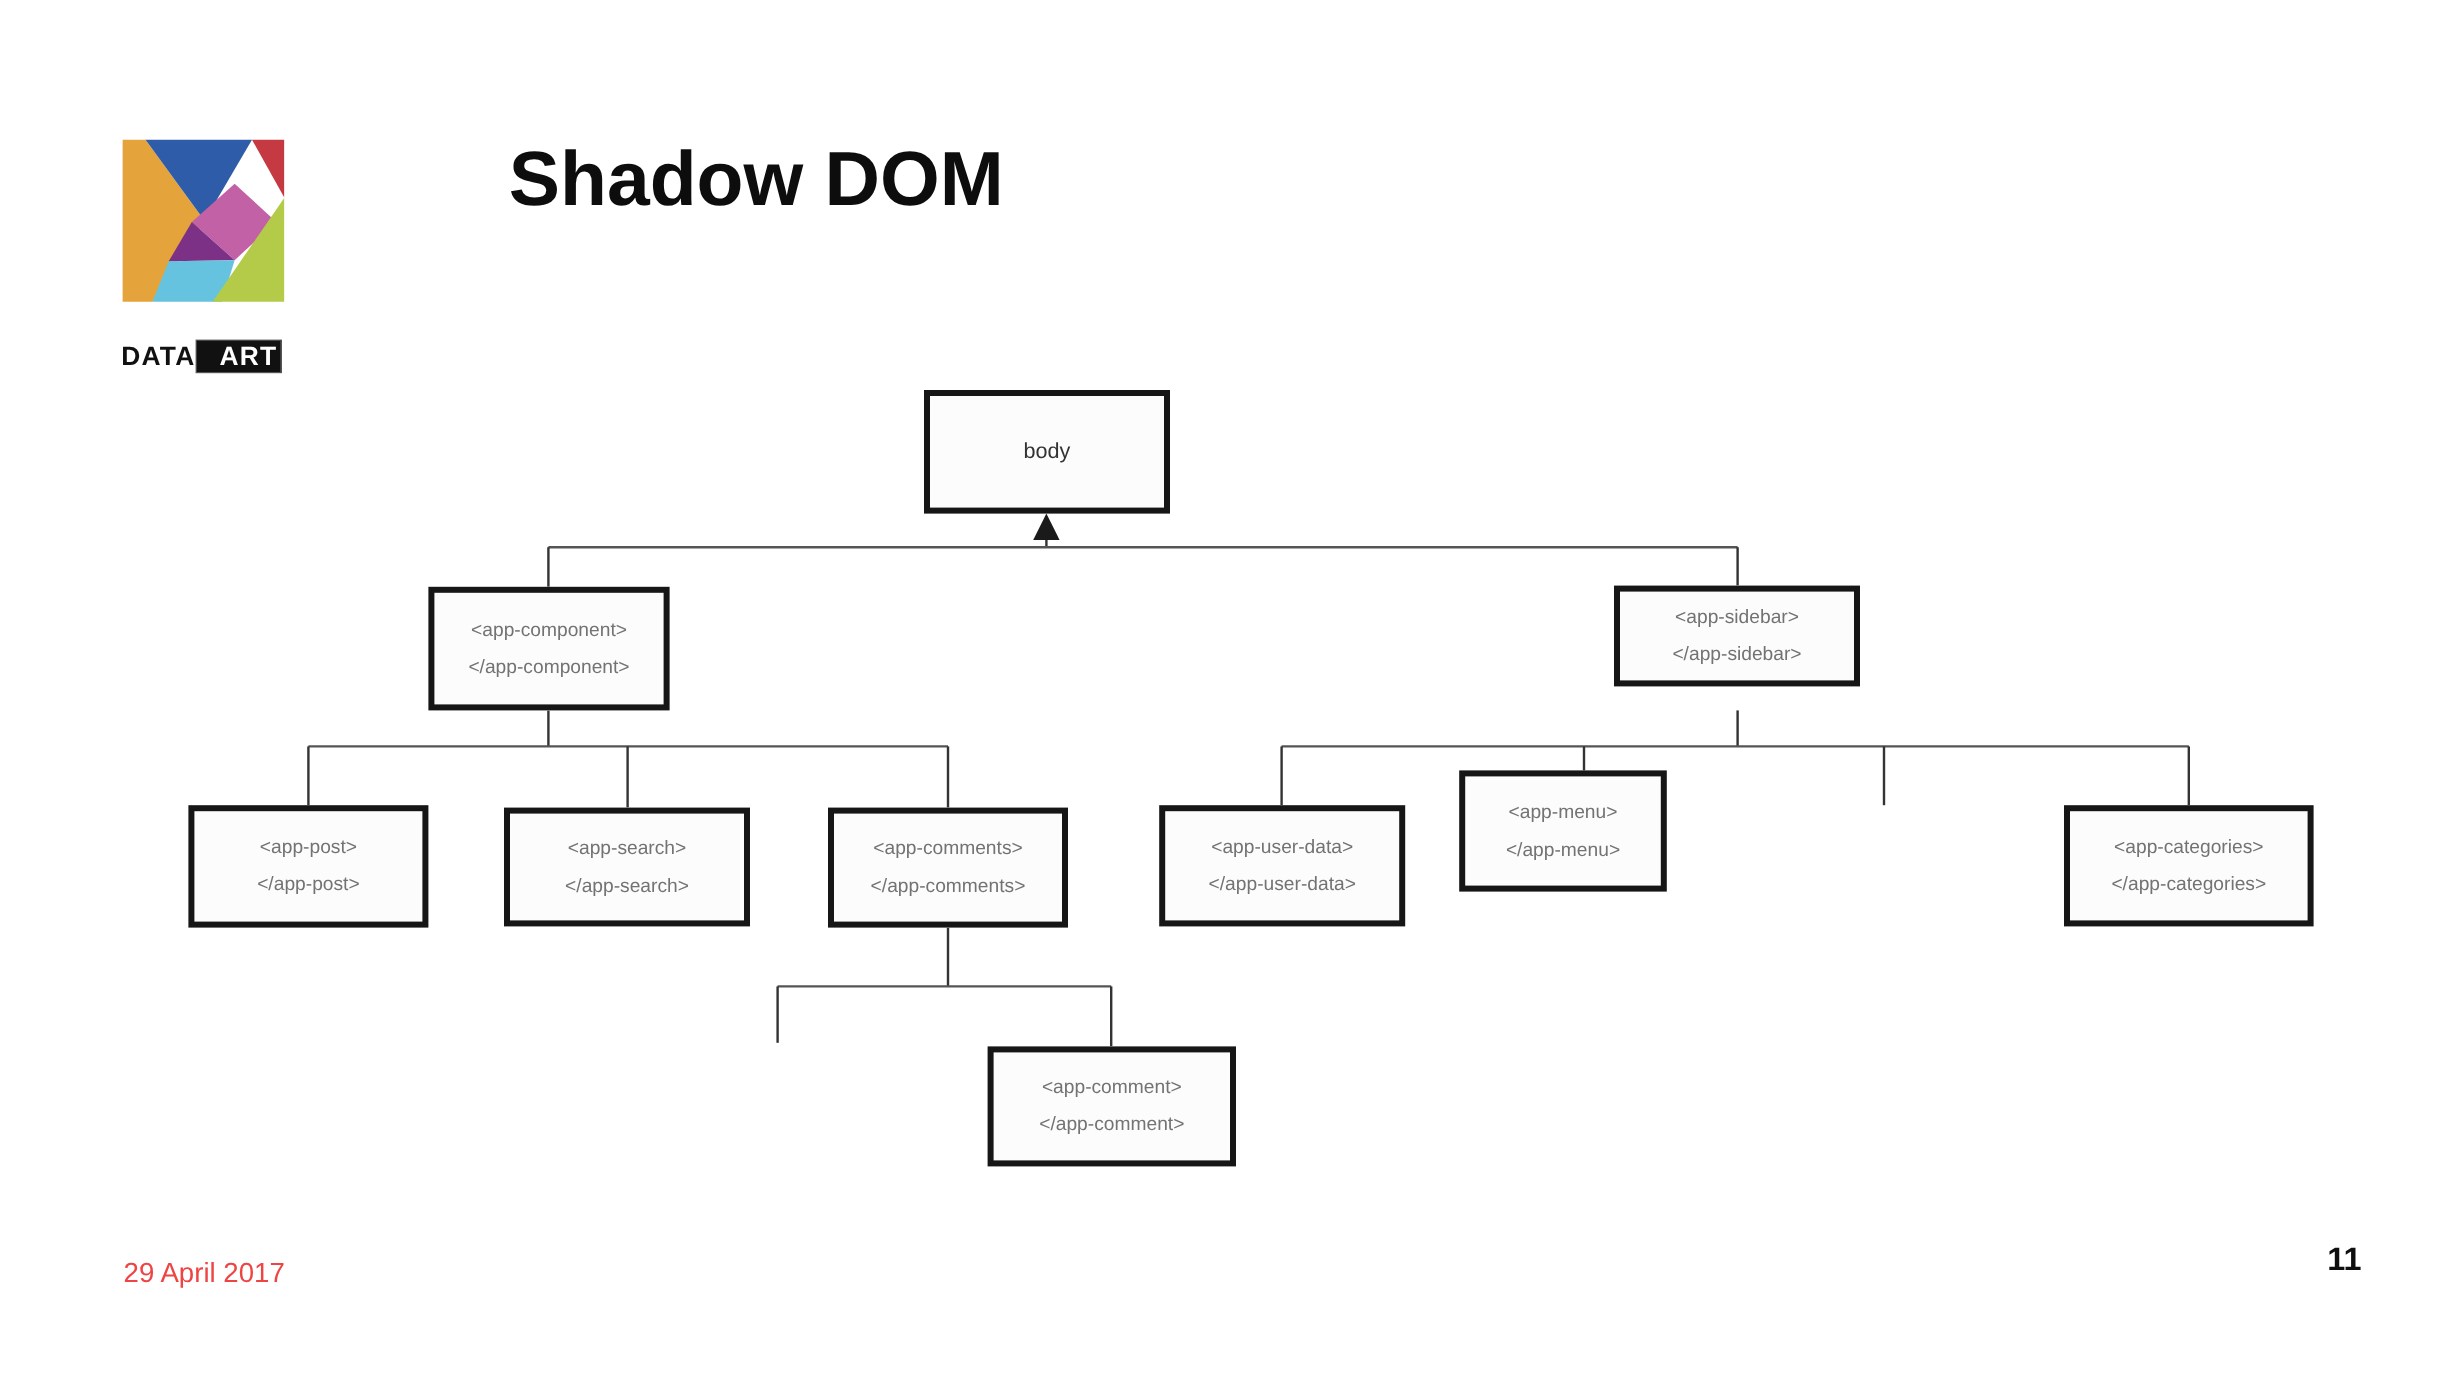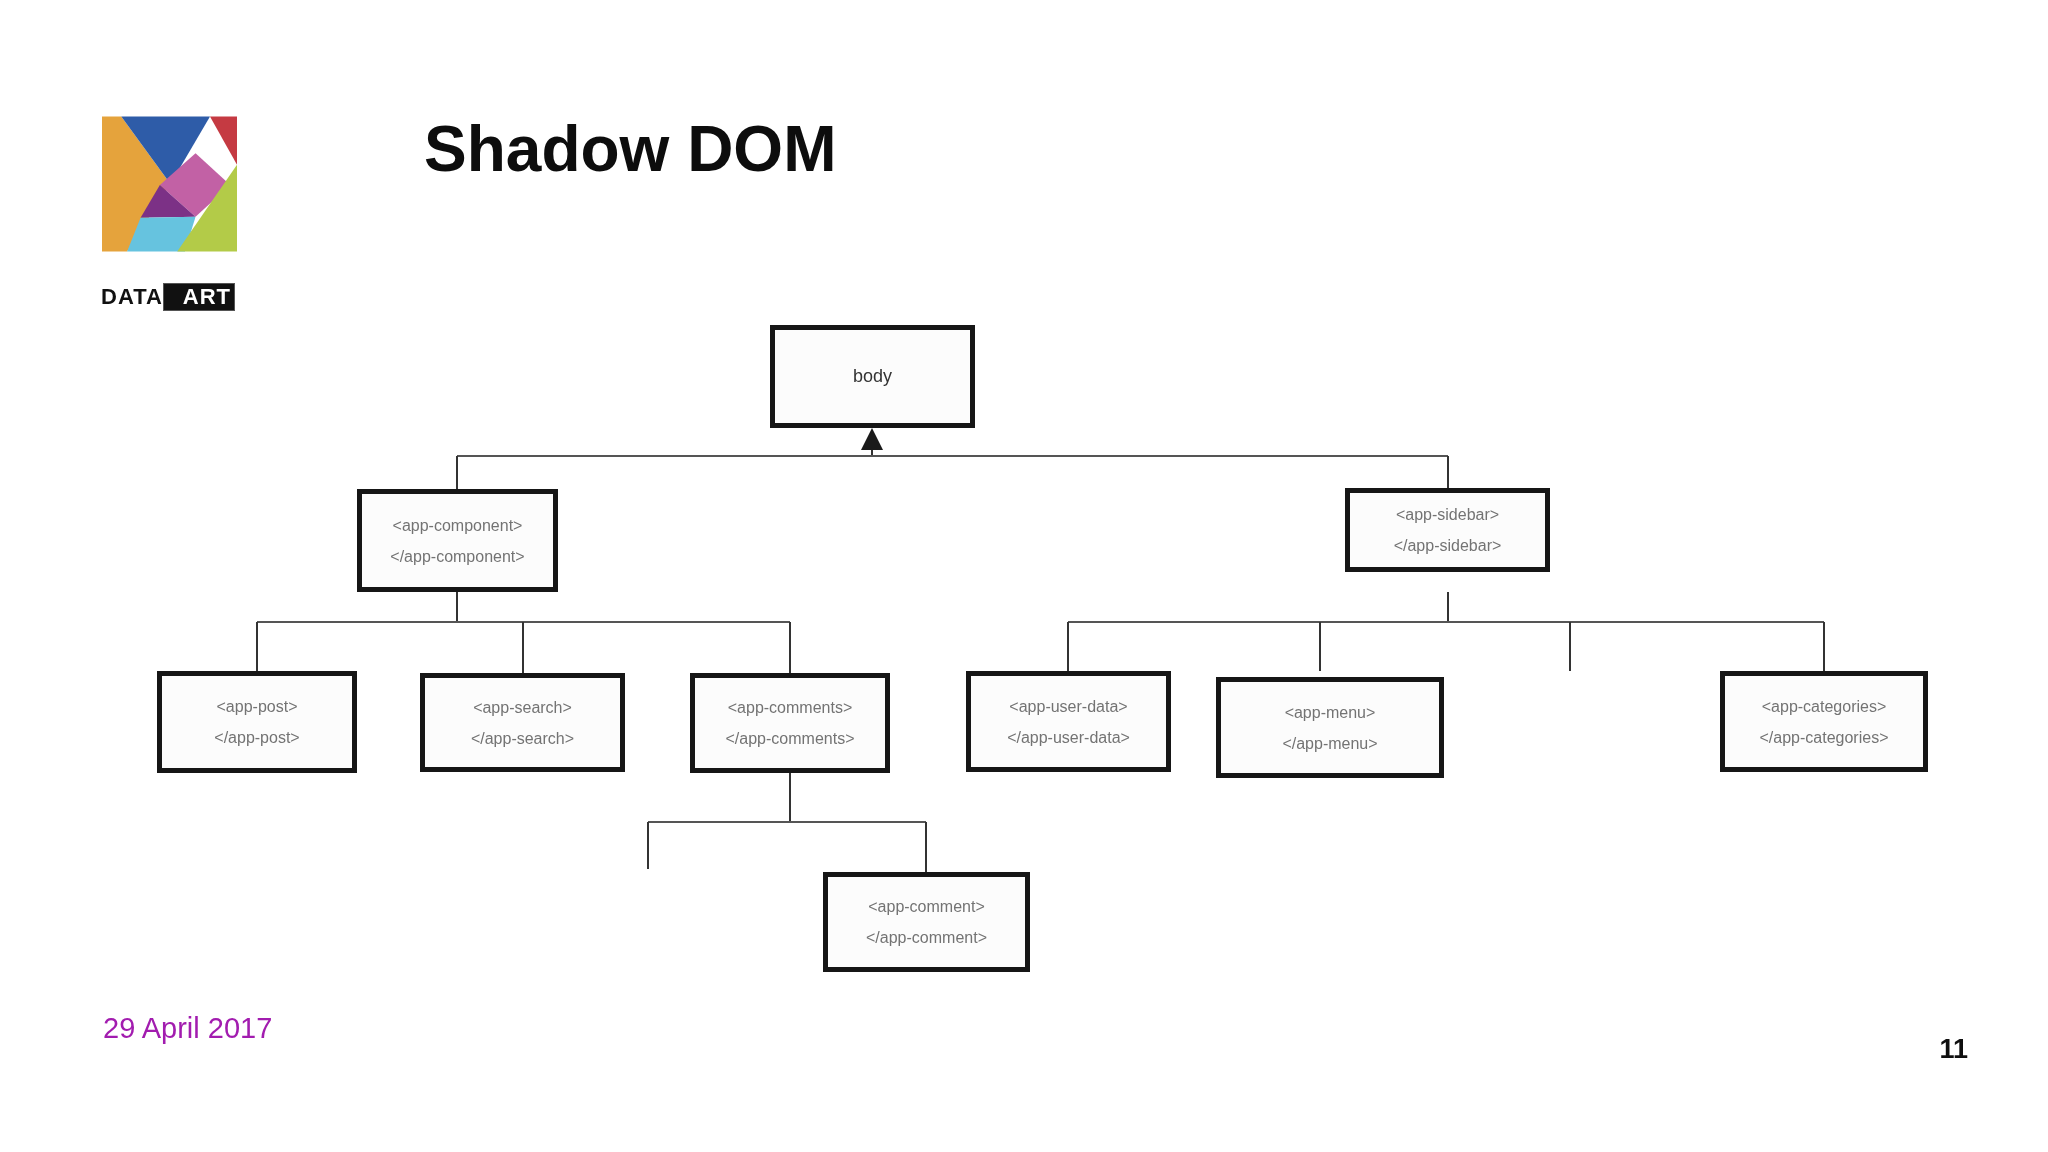--- a/index.html
+++ b/index.html
@@ -24,21 +24,21 @@
     position:absolute; background:#fcfcfc; border:5px solid #161616;
     display:flex; flex-direction:column; align-items:center; justify-content:center;
     box-sizing:border-box; text-align:center;
   }
   .node .tag-line {
     font-size:16px; line-height:31px; color:#737373; white-space:nowrap;
   }
   .node.body-node .tag-line { font-size:18px; color:#333; }
   .connectors { position:absolute; left:0; top:0; }
   .footer-date {
-    position:absolute; left:103px; top:1012px; font-size:29px; color:#a21caf;
+    position:absolute; left:103px; top:1047px; font-size:23px; color:#ef4444;
   }
   .page-number {
     position:absolute; right:80px; top:1034px; font-size:27px; color:#0f0f0f;font-weight:bold;
   }
 </style>
 </head>
 <body>
 
 <div class="slide">
 
@@ -113,21 +113,21 @@
   <div class="node" style="left:420px; top:673px; width:205px; height:99px;">
     <span class="tag-line">&lt;app-search&gt;</span>
     <span class="tag-line">&lt;/app-search&gt;</span>
   </div>
 
   <div class="node" style="left:966px; top:671px; width:205px; height:101px;">
     <span class="tag-line">&lt;app-user-data&gt;</span>
     <span class="tag-line">&lt;/app-user-data&gt;</span>
   </div>
 
-  <div class="node" style="left:1216px; top:677px; width:228px; height:101px;">
+  <div class="node" style="left:1216px; top:642px; width:173px; height:101px;">
     <span class="tag-line">&lt;app-menu&gt;</span>
     <span class="tag-line">&lt;/app-menu&gt;</span>
   </div>
 
 
   <div class="node" style="left:1720px; top:671px; width:208px; height:101px;">
     <span class="tag-line">&lt;app-categories&gt;</span>
     <span class="tag-line">&lt;/app-categories&gt;</span>
   </div>
 

